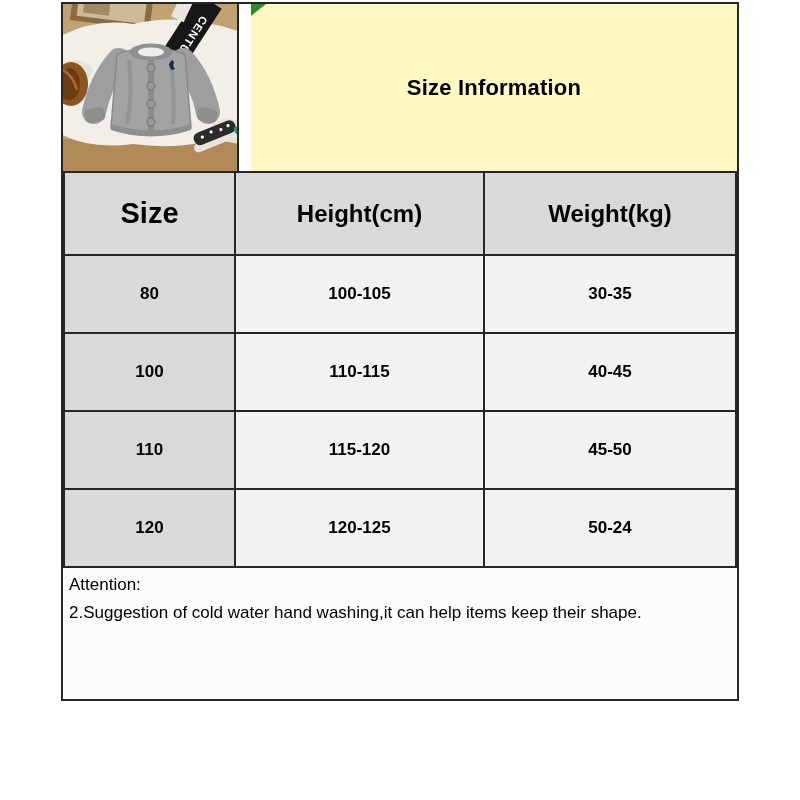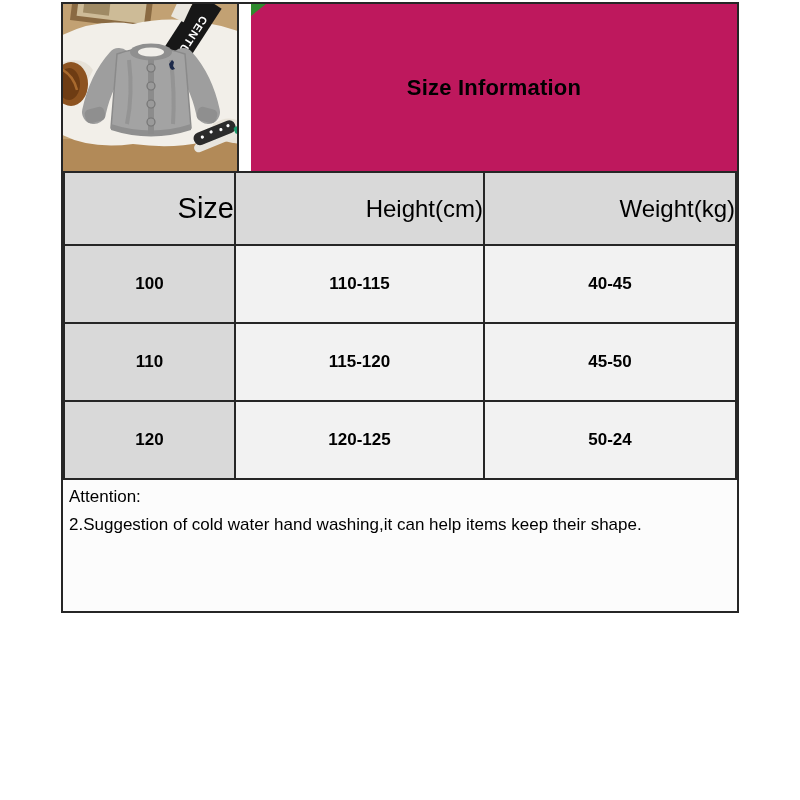--- a/index.html
+++ b/index.html
@@ -20,21 +20,21 @@
   .photo-cell {
     width: 176px;
     height: 167px;
     border-right: 2px solid #262626;
     overflow: hidden;
     flex: none;
   }
   .photo-cell svg { display: block; width: 176px; height: 167px; }
   .title-cell {
     flex: 1;
-    background: #be185d;
+    background: #fef9c3;
     position: relative;
     display: flex;
     align-items: center;
     justify-content: center;
     margin-left: 12px;
   }
   .green-corner {
     position: absolute;
     left: 0; top: 0;
     width: 15px; height: 12px;
@@ -54,21 +54,21 @@
     table-layout: fixed;
     border-top: 2px solid #262626;
   }
   table.size-table col.c1 { width: 171px; }
   table.size-table col.c2 { width: 249px; }
   table.size-table th, table.size-table td {
     border: 2px solid #262626;
     text-align: center;
     vertical-align: middle;
   }
-  table.size-table th { height: 73px; background: #d9d9d9; font-weight: normal; text-align: right; }
+  table.size-table th { height: 83px; background: #d9d9d9; font-weight: bold; }
   th.size-head { font-size: 29px; }
   th.col-head  { font-size: 24px; }
   table.size-table td {
     height: 78px;
     font-size: 17px;
     font-weight: bold;
     background: #f2f2f2;
   }
   table.size-table td.size-col { background: #d9d9d9; }
 
@@ -169,20 +169,25 @@
       </colgroup>
     <thead>
       <tr>
         <th class="size-head">Size</th>
         <th class="col-head">Height(cm)</th>
         <th class="col-head">Weight(kg)</th>
       </tr>
     </thead>
     <tbody>
       <tr>
+        <td class="size-col">80</td>
+        <td>100-105</td>
+        <td>30-35</td>
+      </tr>
+      <tr>
         <td class="size-col">100</td>
         <td>110-115</td>
         <td>40-45</td>
       </tr>
       <tr>
         <td class="size-col">110</td>
         <td>115-120</td>
         <td>45-50</td>
       </tr>
       <tr>

